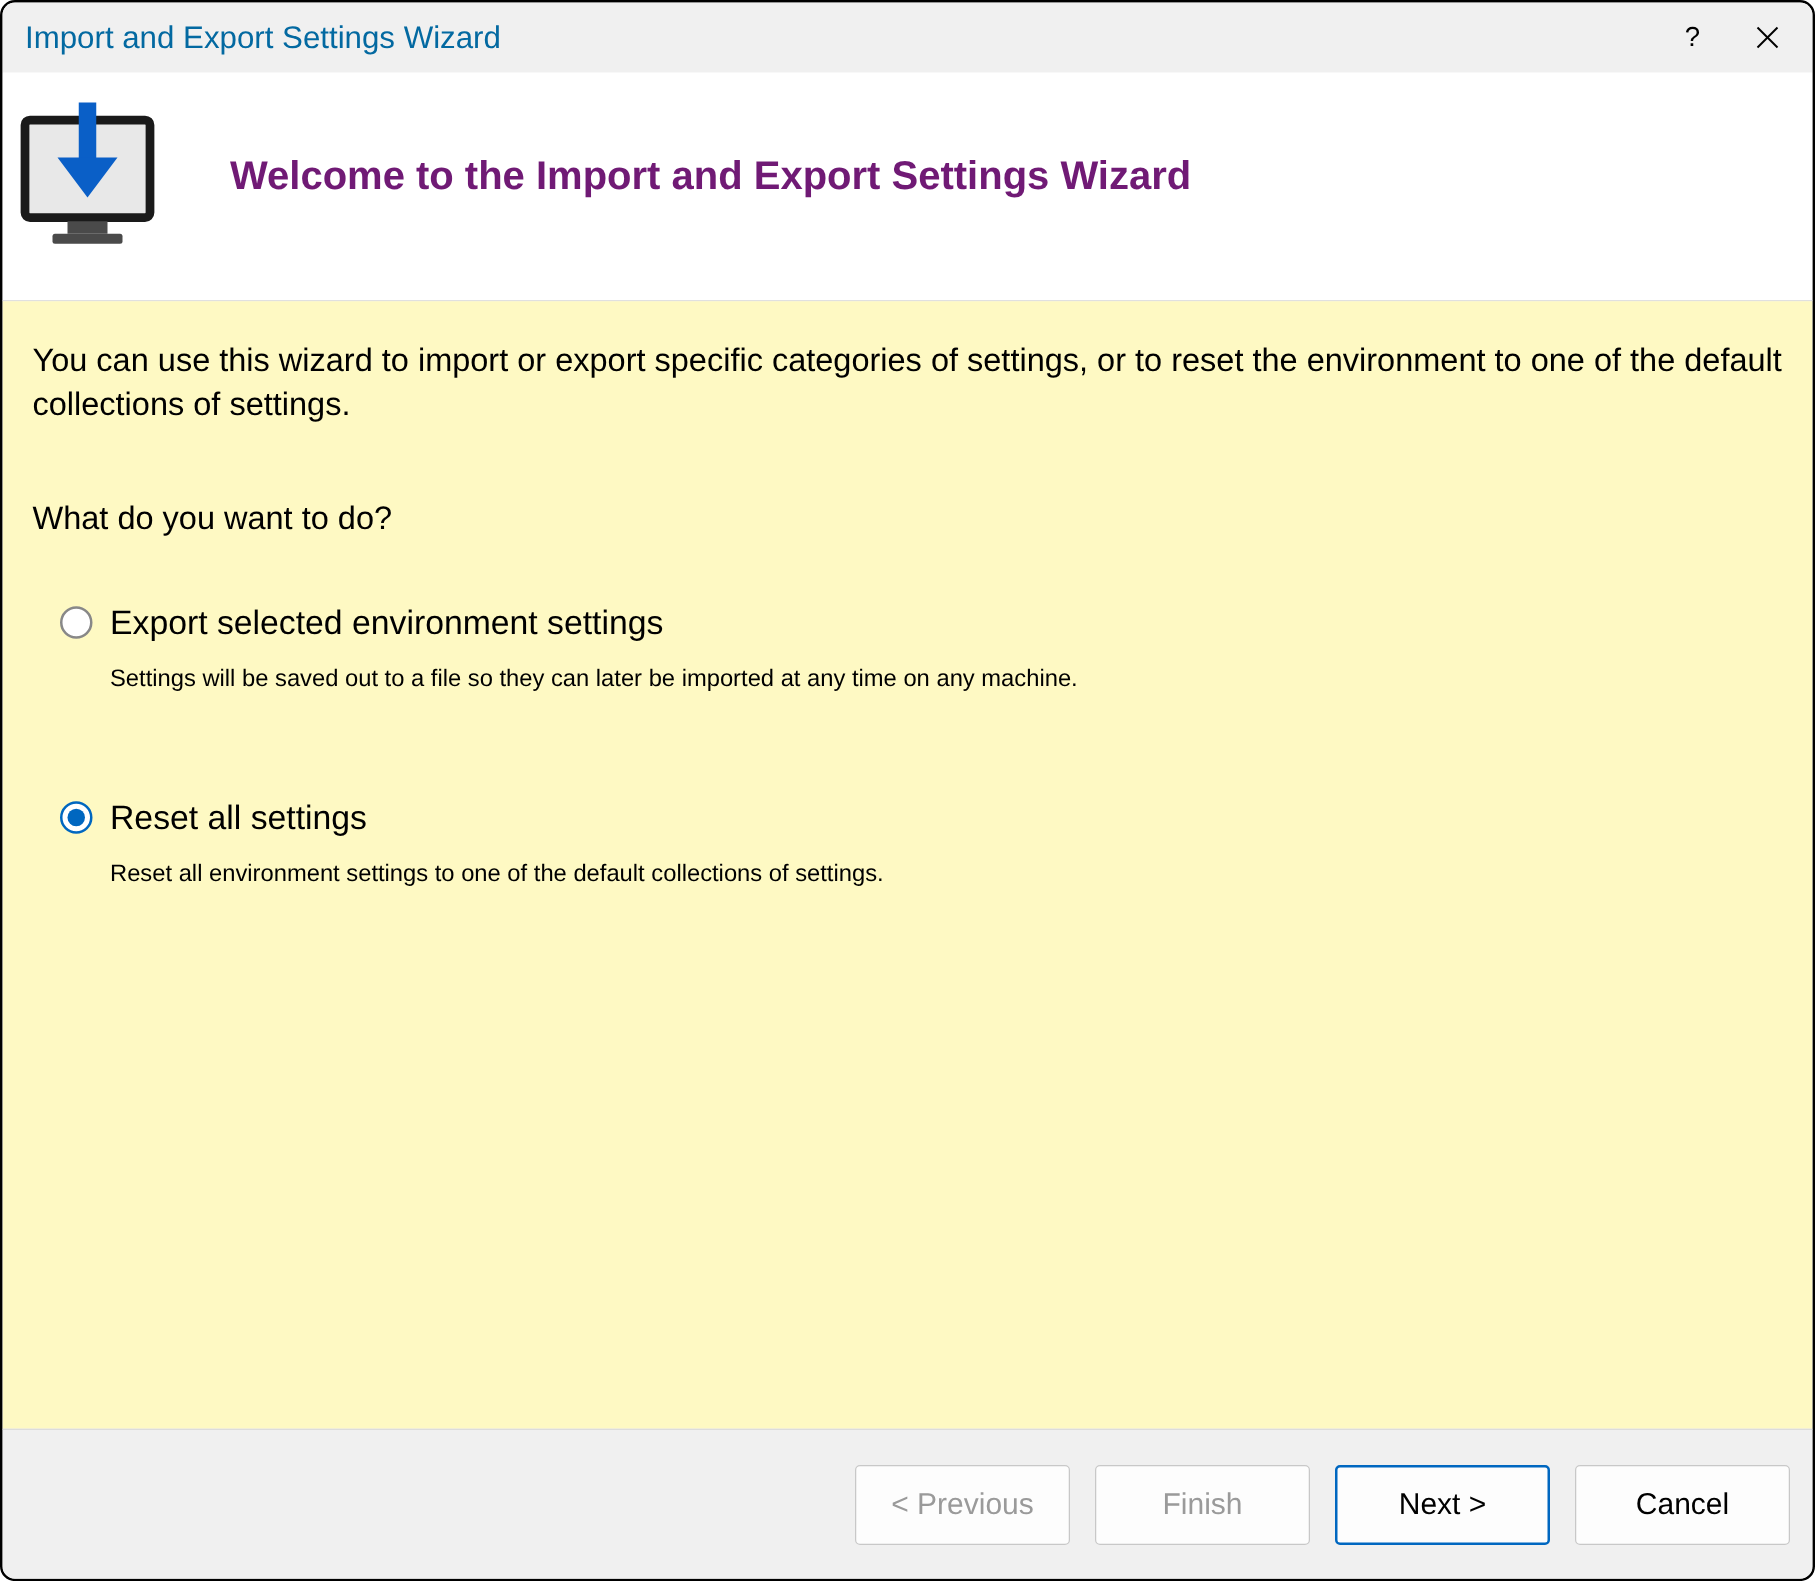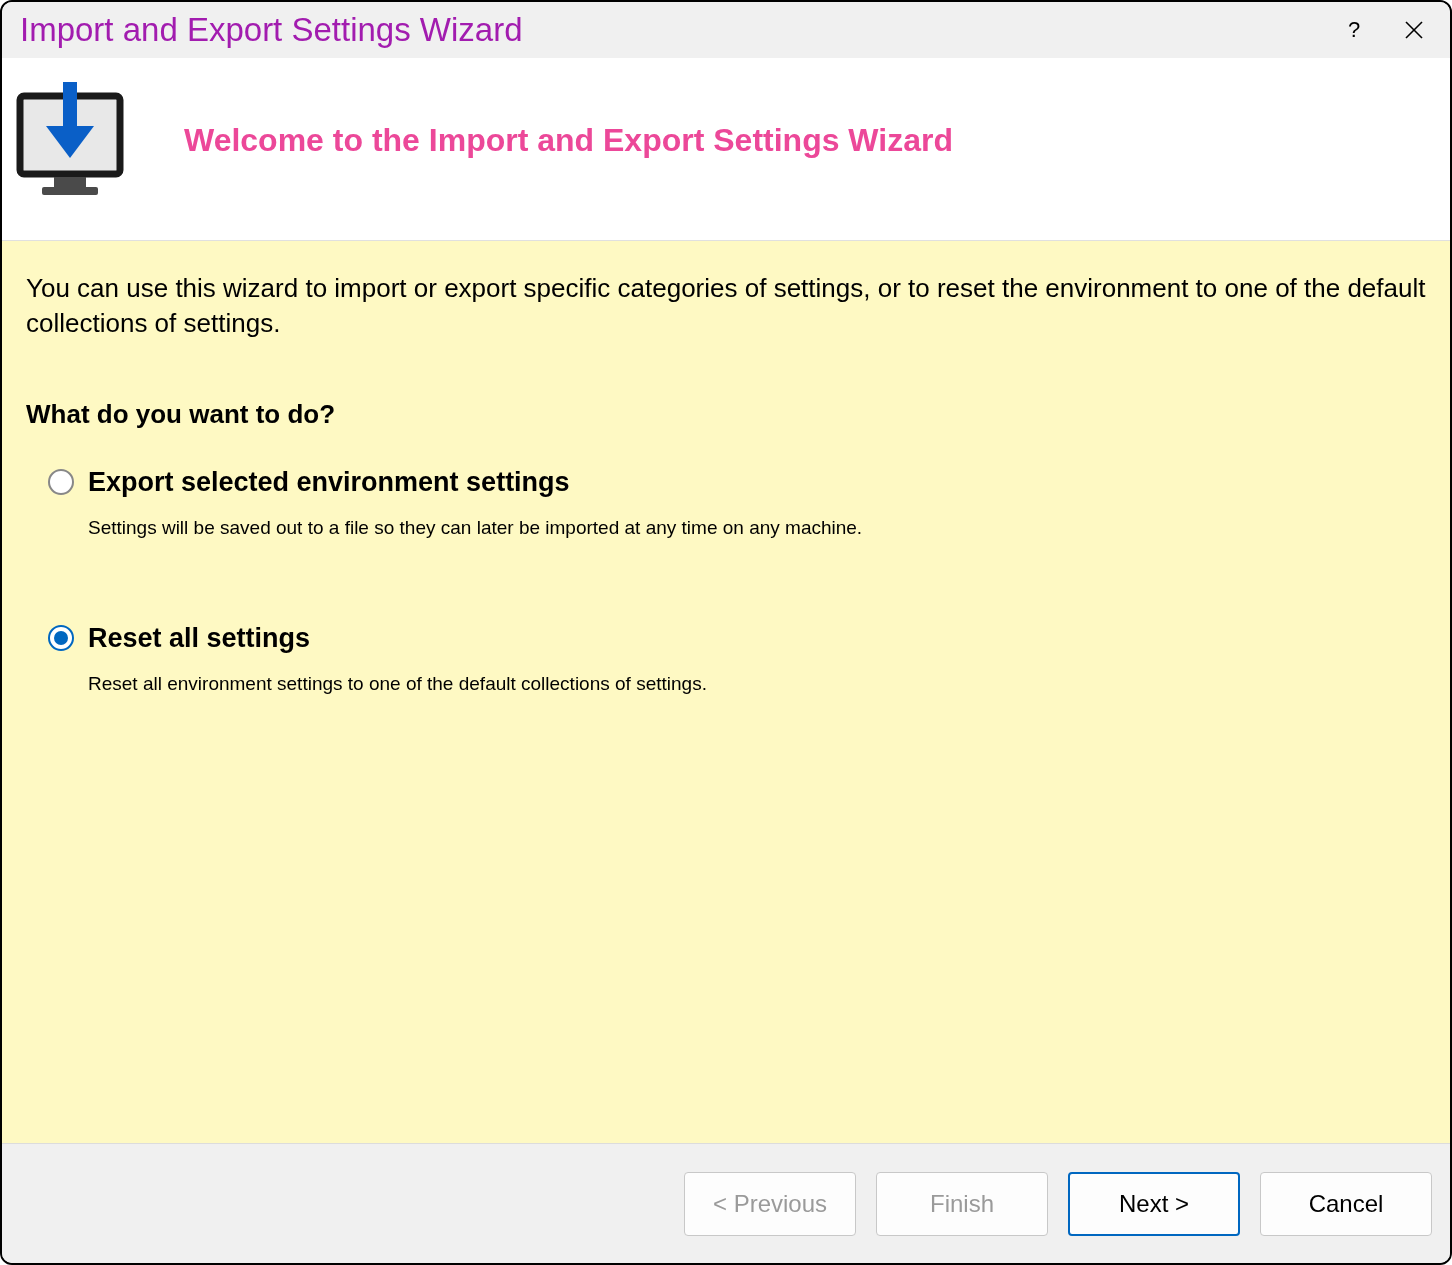--- a/index.html
+++ b/index.html
@@ -22,22 +22,22 @@
     }
     
     .titlebar {
       height: 56px;
       display: flex;
       align-items: center;
       padding: 0 6px 0 18px;
       background: #f0f0f0;
     }
     .titlebar-title {
-      font-size: 33px;
-      color: #a21caf;
+      font-size: 25px;
+      color: #0369a1;
       flex: 1;
     }
     .titlebar-btn {
       width: 60px;
       height: 44px;
       display: flex;
       align-items: center;
       justify-content: center;
       font-size: 22px;
       color: #000;
@@ -49,33 +49,33 @@
       padding: 22px 18px 40px 12px;
       display: flex;
       align-items: center;
       gap: 50px;
       border-bottom: 1px solid #e0e0e0;
     }
     .wizard-icon { width: 120px; height: 120px; flex-shrink: 0; }
     .header-title {
       font-size: 32px;
       font-weight: 700;
-      color: #ec4899;
+      color: #701a75;
     }
     
     .body-panel {
       flex: 1;
       padding: 30px 24px 20px 24px;
       background: #fef9c3;
       font-size: 26px;
       color: #000;
       line-height: 1.35;
     }
     .intro-text { margin-bottom: 56px; }
-    .prompt-text { margin-bottom: 32px; font-weight: bold; }
+    .prompt-text { margin-bottom: 48px; }
     .options { padding-left: 22px; }
     .option {
       display: flex;
       align-items: flex-start;
       gap: 14px;
       margin-bottom: 80px;
     }
     .option:last-child { margin-bottom: 58px; }
     .radio {
       width: 26px;
@@ -91,21 +91,21 @@
     .radio.selected::after {
       content: "";
       position: absolute;
       left: 50%; top: 50%;
       width: 14px; height: 14px;
       background: #0067c0;
       border-radius: 50%;
       transform: translate(-50%, -50%);
     }
     .option-text { flex: 1; }
-    .option-title { font-weight: 700; font-size: 27px; margin-bottom: 14px; }
+    .option-title { font-weight: 400; font-size: 27px; margin-bottom: 14px; }
     .option-desc { font-size: 19px; font-weight: 400; }
     
     .footer-panel {
       height: 120px;
       background: #f0f0f0;
       border-top: 1px solid #dcdcdc;
       display: flex;
       justify-content: flex-end;
       align-items: center;
       gap: 20px;

